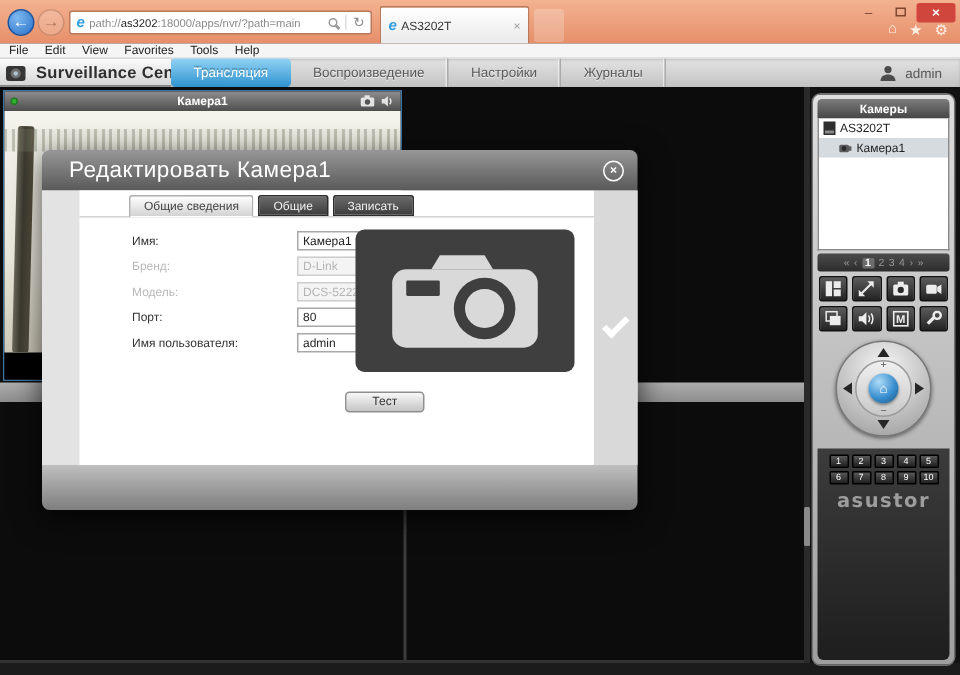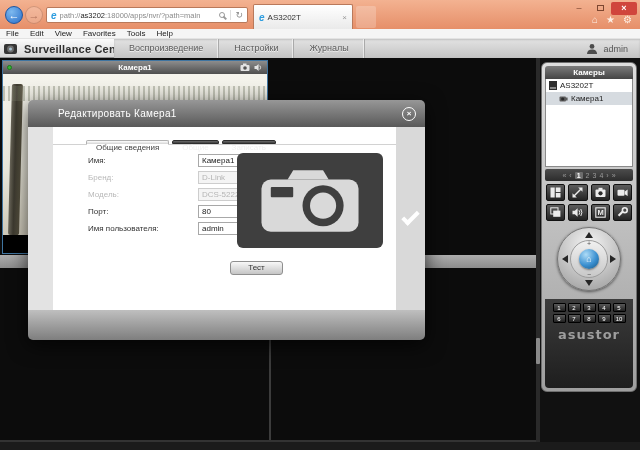--- a/index.html
+++ b/index.html
@@ -86,21 +86,21 @@
     background:linear-gradient(#adadad,#8d8d8d); }
   .v-line { position:absolute; left:269px; top:210px; width:2px; height:172px; background:#3c3c3c; }
   .bottom-line { position:absolute; left:0; top:382px; width:536px; height:2px; background:#333; }
 
   .splitter { position:absolute; left:536px; top:58px; width:4px; height:384px; background:#2a2a2a; }
   .splitter-handle { position:absolute; left:0; top:280px; width:4px; height:26px;
     background:#8a8a8a; border-radius:1px; }
   .side-region { position:absolute; left:540px; top:58px; width:100px; height:384px; background:#111; }
 
   
-  .sidebar { position:absolute; left:1px; top:4px; width:96px; height:330px;
+  .sidebar { position:absolute; left:1px; top:4px; width:96px; height:382px;
     background:linear-gradient(#dedede,#9f9f9f); border:1px solid #6f6f6f; border-radius:6px;
     padding:3px; display:flex; flex-direction:column; }
   .cam-header { height:13px; background:linear-gradient(#7c7c7c,#454545);
     border-radius:3px 3px 0 0; color:#fff; font-size:8px; font-weight:bold;
     text-align:center; line-height:13px; }
   .cam-list { height:88px; background:#fff; border:1px solid #8a8a8a; border-top:none;
     overflow:hidden; font-size:8px; color:#222; }
   .tree-row { height:13px; display:flex; align-items:center; gap:3px; padding-left:3px; }
   .tree-row.selected { background:#d6dbe0; padding-left:13px; }
   .nas-icon { display:inline-block; width:8px; height:9px; background:#2e2e2e; position:relative; }
@@ -146,32 +146,32 @@
     border:1px solid #000; border-radius:1px; color:#fff; font-size:6px; text-align:center;
     line-height:8px; padding:0 1px; }
   .logo { margin-top:2px; font-size:13px; color:#9d9d9d; font-weight:bold; letter-spacing:1px;
     font-family:"DejaVu Sans",sans-serif; }
 
   
   .modal { position:absolute; left:28px; top:100px; width:397px; height:240px; z-index:20;
     border-radius:5px; box-shadow:0 5px 20px rgba(0,0,0,.7); }
   .modal-header { height:27px; background:linear-gradient(#979797,#595959);
     border-radius:5px 5px 0 0; position:relative; }
-  .modal-title { line-height:27px; padding-left:30px; font-size:10px; color:#fff;
+  .modal-title { line-height:27px; padding-left:18px; font-size:15px; color:#fff;
     letter-spacing:.3px; }
   .modal-close { position:absolute; right:9px; top:7px; width:14px; height:14px;
     border:1.5px solid #fff; border-radius:50%; color:#fff; font-size:8px; line-height:11px;
     text-align:center; font-weight:bold; }
   .modal-body { position:relative; height:183px; background:#e3e3e3; }
   .card { position:absolute; left:25px; top:0; width:343px; height:183px; background:#fff; }
   .check-strip { position:absolute; right:0; top:0; width:29px; height:183px; background:#d9d9d9;
     display:flex; align-items:center; justify-content:center; }
   .check { width:17px; height:9px; border-left:4px solid #fff; border-bottom:4px solid #fff;
     transform:rotate(-45deg); margin-top:-5px; }
-  .mtabs { display:flex; padding:13px 0 0 33px; border-bottom:1px solid #d2d2d2; height:18px; }
+  .mtabs { display:flex; padding:3px 0 0 33px; border-bottom:1px solid #d2d2d2; height:18px; }
   .mtab { font-size:8px; padding:0 9px; line-height:13px; margin-right:3px;
     border-radius:2px 2px 0 0; }
   .mtab.active { background:linear-gradient(#ffffff,#d3d3d3); border:1px solid #b0b0b0;
     border-bottom:1px solid #fff; color:#444; margin-bottom:-1px; }
   .mtab.inactive { background:linear-gradient(#6b6b6b,#3e3e3e); color:#f0f0f0;
     border:1px solid #2d2d2d; }
   .mform { position:absolute; left:17px; top:27px;margin-left:18px; }
   .frow { display:flex; align-items:center; margin-bottom:4px; height:13px; }
   .flabel { width:110px; font-size:8px; color:#333; }
   .frow.disabled .flabel { color:#b8b8b8; }
@@ -242,20 +242,21 @@
   <div class="navbar">
     <div class="brand">
       <svg width="16" height="14" viewBox="0 0 16 14">
         <rect x="1" y="2" width="13" height="10" rx="2" fill="#353535"></rect>
         <circle cx="7.5" cy="7" r="3.4" fill="#6e6e6e"></circle>
         <circle cx="7.5" cy="7" r="1.5" fill="#a9c4d4"></circle>
       </svg>
       <span class="brand-title">Surveillance Center</span>
     </div>
     <div class="nav-tabs">
+      <div class="nav-tab active">Трансляция</div>
       <div class="nav-tab">Воспроизведение</div>
       <div class="nav-tab">Настройки</div>
       <div class="nav-tab">Журналы</div>
     </div>
     <div class="nav-user">
       <svg width="12" height="12" viewBox="0 0 12 12">
         <circle cx="6" cy="3.4" r="2.4" fill="#4c4c4c"></circle>
         <path d="M1 11 c0-3 2.2-4.4 5-4.4 s5 1.4 5 4.4 z" fill="#4c4c4c"></path>
       </svg>
       <span>admin</span>

